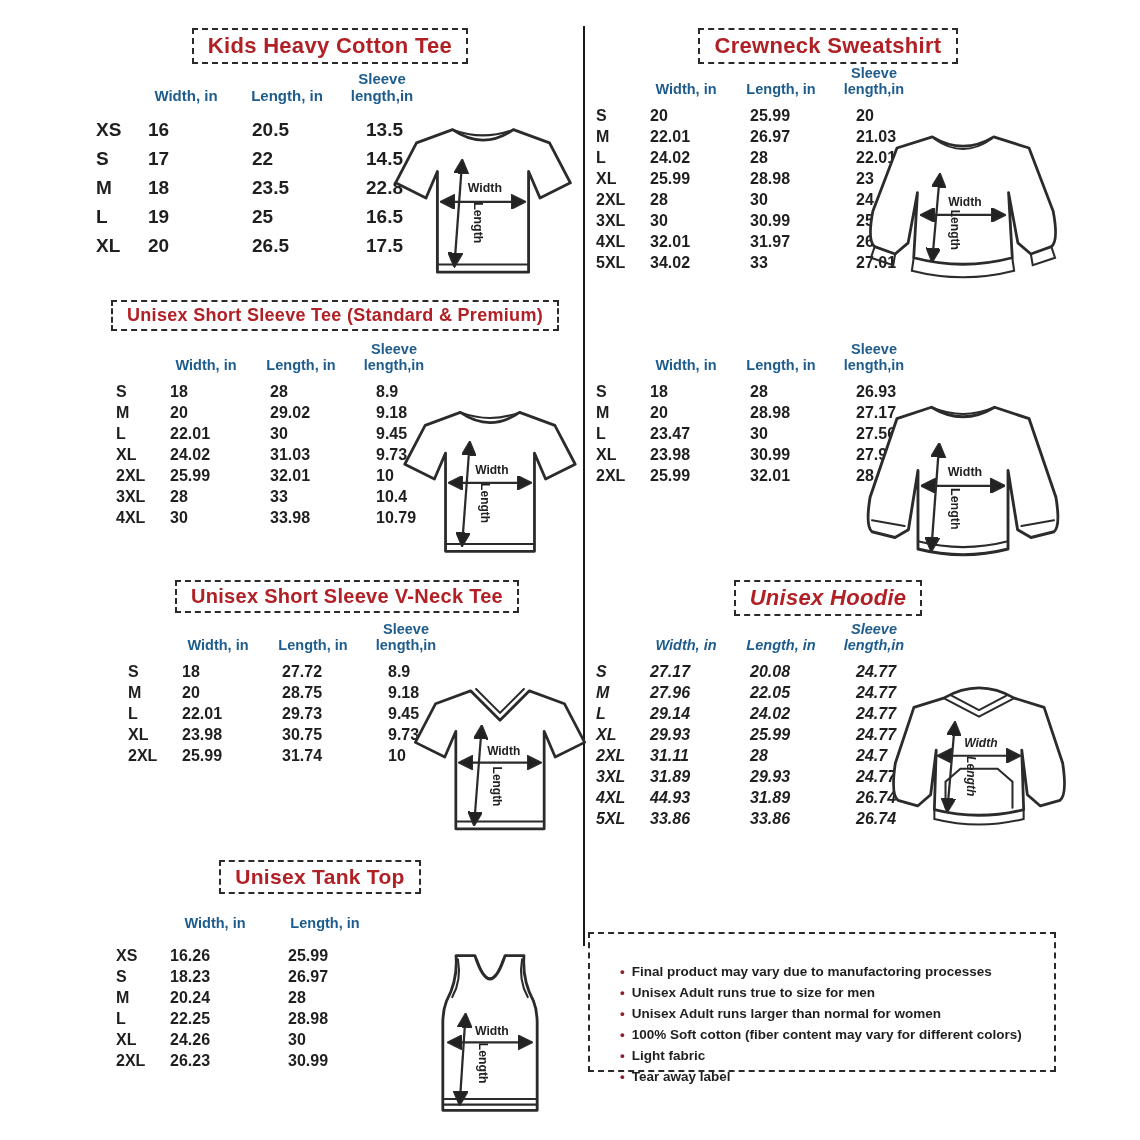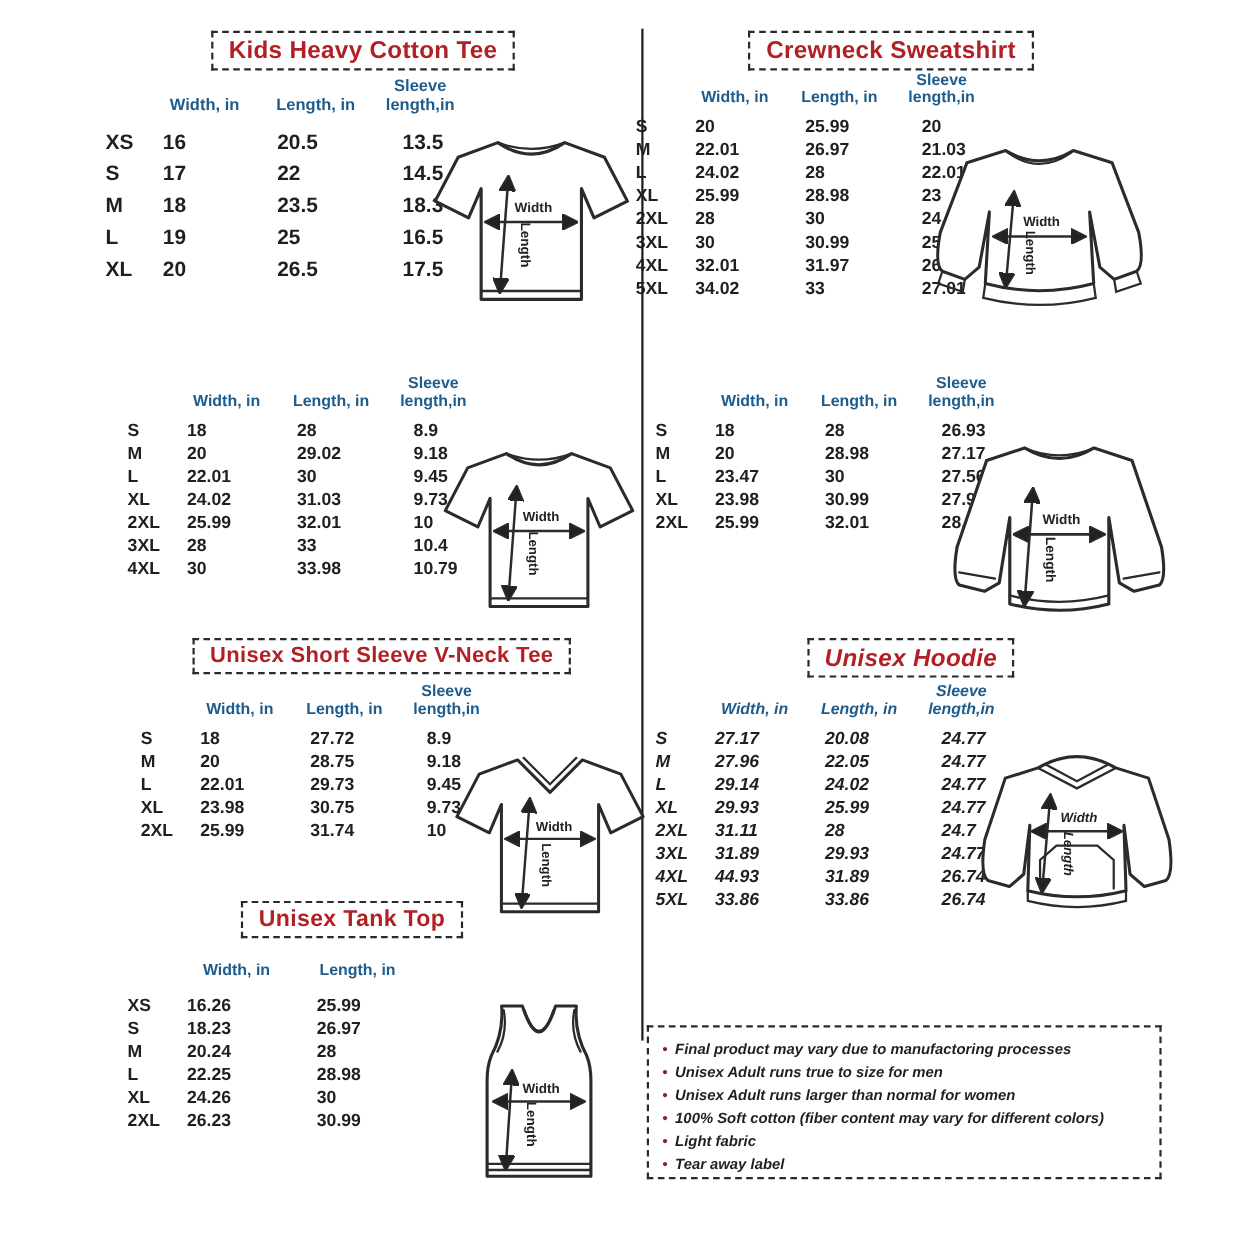--- a/index.html
+++ b/index.html
@@ -42,21 +42,21 @@
   .garment{position:absolute;}
   .garment path, .garment line{stroke:var(--line);}
   .outline{fill:#ffffff;stroke-width:3;stroke-linejoin:round;stroke-linecap:round;}
   .detail{fill:none;stroke-width:2.2;stroke-linecap:round;}
   .arrow{stroke:#222222;stroke-width:2.4;fill:none;}
   .lbl{font-family:"Liberation Sans","DejaVu Sans",sans-serif;font-weight:700;font-size:13px;fill:#222;}
   .notes{
     position:absolute;left:588px;top:932px;width:468px;height:140px;
     border:2.5px dashed #2a2a2a;box-sizing:border-box;padding:9px 12px;
   }
-  .notes ul{margin:0;padding:0;list-style:none;font-style:italic;}
+  .notes ul{margin:18px;padding:0;list-style:none;}
   .notes li{font-size:13.5px;font-weight:700;line-height:21px;white-space:nowrap;}
   .notes .dot{color:var(--maroon);margin-right:7px;}
 </style>
 </head>
 <body>
 
 <div id="sheet">
 
   <div class="divider"></div>
 
@@ -80,21 +80,21 @@
         <div class="trow">
           <div class="cell c0 size">S</div>
           <div class="cell c1 val">17</div>
           <div class="cell c2 val">22</div>
           <div class="cell c3 val">14.5</div>
         </div>
         <div class="trow">
           <div class="cell c0 size">M</div>
           <div class="cell c1 val">18</div>
           <div class="cell c2 val">23.5</div>
-          <div class="cell c3 val">18.3</div>
+          <div class="cell c3 val">22.8</div>
         </div>
         <div class="trow">
           <div class="cell c0 size">L</div>
           <div class="cell c1 val">19</div>
           <div class="cell c2 val">25</div>
           <div class="cell c3 val">16.5</div>
         </div>
         <div class="trow">
           <div class="cell c0 size">XL</div>
           <div class="cell c1 val">20</div>
@@ -111,21 +111,21 @@
       <path class="outline" d="M68,22 L30,36 L8,78 L40,94 L52,66 L52,172 L148,172 L148,66 L160,94 L192,78 L170,36 L132,22 Q100,44 68,22 Z"></path>
       <path class="detail" d="M68,22 Q100,34 132,22"></path>
       <path class="detail" d="M52,164 L148,164"></path>
       <line class="arrow" x1="58" y1="98" x2="142" y2="98" marker-start="url(#ah0)" marker-end="url(#ah0)"></line>
       <line class="arrow" x1="78" y1="56" x2="70" y2="164" marker-start="url(#ah0)" marker-end="url(#ah0)"></line>
       <text class="lbl" x="102" y="88" text-anchor="middle">Width</text>
       <text class="lbl" x="90" y="120" text-anchor="middle" transform="rotate(90 90 120)">Length</text>
     </svg>
   </section>
 
-  <section class="panel" id="p1" style="left:570px;top:28px;width:480px;height:268px;">
+  <section class="panel" id="p1" style="left:588px;top:28px;width:480px;height:268px;">
     <div class="title-row">
       <div class="title-box"><span>Crewneck Sweatshirt</span></div>
     </div>
     <div class="tbl tbl-sm" style="left:6px;top:48px;">
         <div class="trow hrow">
           <div class="cell c0 th"></div>
           <div class="cell c1 th">Width, in</div>
           <div class="cell c2 th">Length, in</div>
           <div class="cell c3 th">Sleeve length,in</div>
         </div>
@@ -190,20 +190,23 @@
       <path class="detail" d="M10,134 L6,146 L30,154 L32,142"></path>
       <path class="detail" d="M178,142 L180,154 L204,146 L200,134"></path>
       <line class="arrow" x1="62" y1="100" x2="148" y2="100" marker-start="url(#ah1)" marker-end="url(#ah1)"></line>
       <line class="arrow" x1="80" y1="58" x2="72" y2="148" marker-start="url(#ah1)" marker-end="url(#ah1)"></line>
       <text class="lbl" x="107" y="90" text-anchor="middle">Width</text>
       <text class="lbl" x="92" y="116" text-anchor="middle" transform="rotate(90 92 116)">Length</text>
     </svg>
   </section>
 
   <section class="panel title-sm" id="p2" style="left:80px;top:300px;width:510px;height:270px;">
+    <div class="title-row">
+      <div class="title-box"><span>Unisex Short Sleeve Tee (Standard &amp; Premium)</span></div>
+    </div>
     <div class="tbl tbl-sm" style="left:34px;top:52px;">
         <div class="trow hrow">
           <div class="cell c0 th"></div>
           <div class="cell c1 th">Width, in</div>
           <div class="cell c2 th">Length, in</div>
           <div class="cell c3 th">Sleeve length,in</div>
         </div>
         <div class="trow">
           <div class="cell c0 size">S</div>
           <div class="cell c1 val">18</div>
@@ -449,21 +452,21 @@
       <path class="detail" d="M70,29 L100,45 L130,29"></path>
       <path class="detail" d="M64,150 L64,122 L80,108 L120,108 L136,122 L136,150"></path>
       <path class="detail" d="M52,152 L52,162 Q100,174 148,162 L148,152"></path>
       <line class="arrow" x1="58" y1="94" x2="142" y2="94" marker-start="url(#ah5)" marker-end="url(#ah5)"></line>
       <line class="arrow" x1="74" y1="60" x2="66" y2="152" marker-start="url(#ah5)" marker-end="url(#ah5)"></line>
       <text class="lbl" x="102" y="85" text-anchor="middle">Width</text>
       <text class="lbl" x="87" y="116" text-anchor="middle" transform="rotate(90 87 116)">Length</text>
     </svg>
   </section>
 
-  <section class="panel" id="p6" style="left:80px;top:819px;width:480px;height:274px;">
+  <section class="panel" id="p6" style="left:80px;top:860px;width:480px;height:274px;">
     <div class="title-row">
       <div class="title-box" style="font-size:21px;"><span>Unisex Tank Top</span></div>
     </div>
     <div class="tbl tbl-sm tbl-tank" style="left:34px;top:50px;">
         <div class="trow hrow">
           <div class="cell c0 th"></div>
           <div class="cell c1 th">Width, in</div>
           <div class="cell c2 th">Length, in</div>
         </div>
         <div class="trow">

